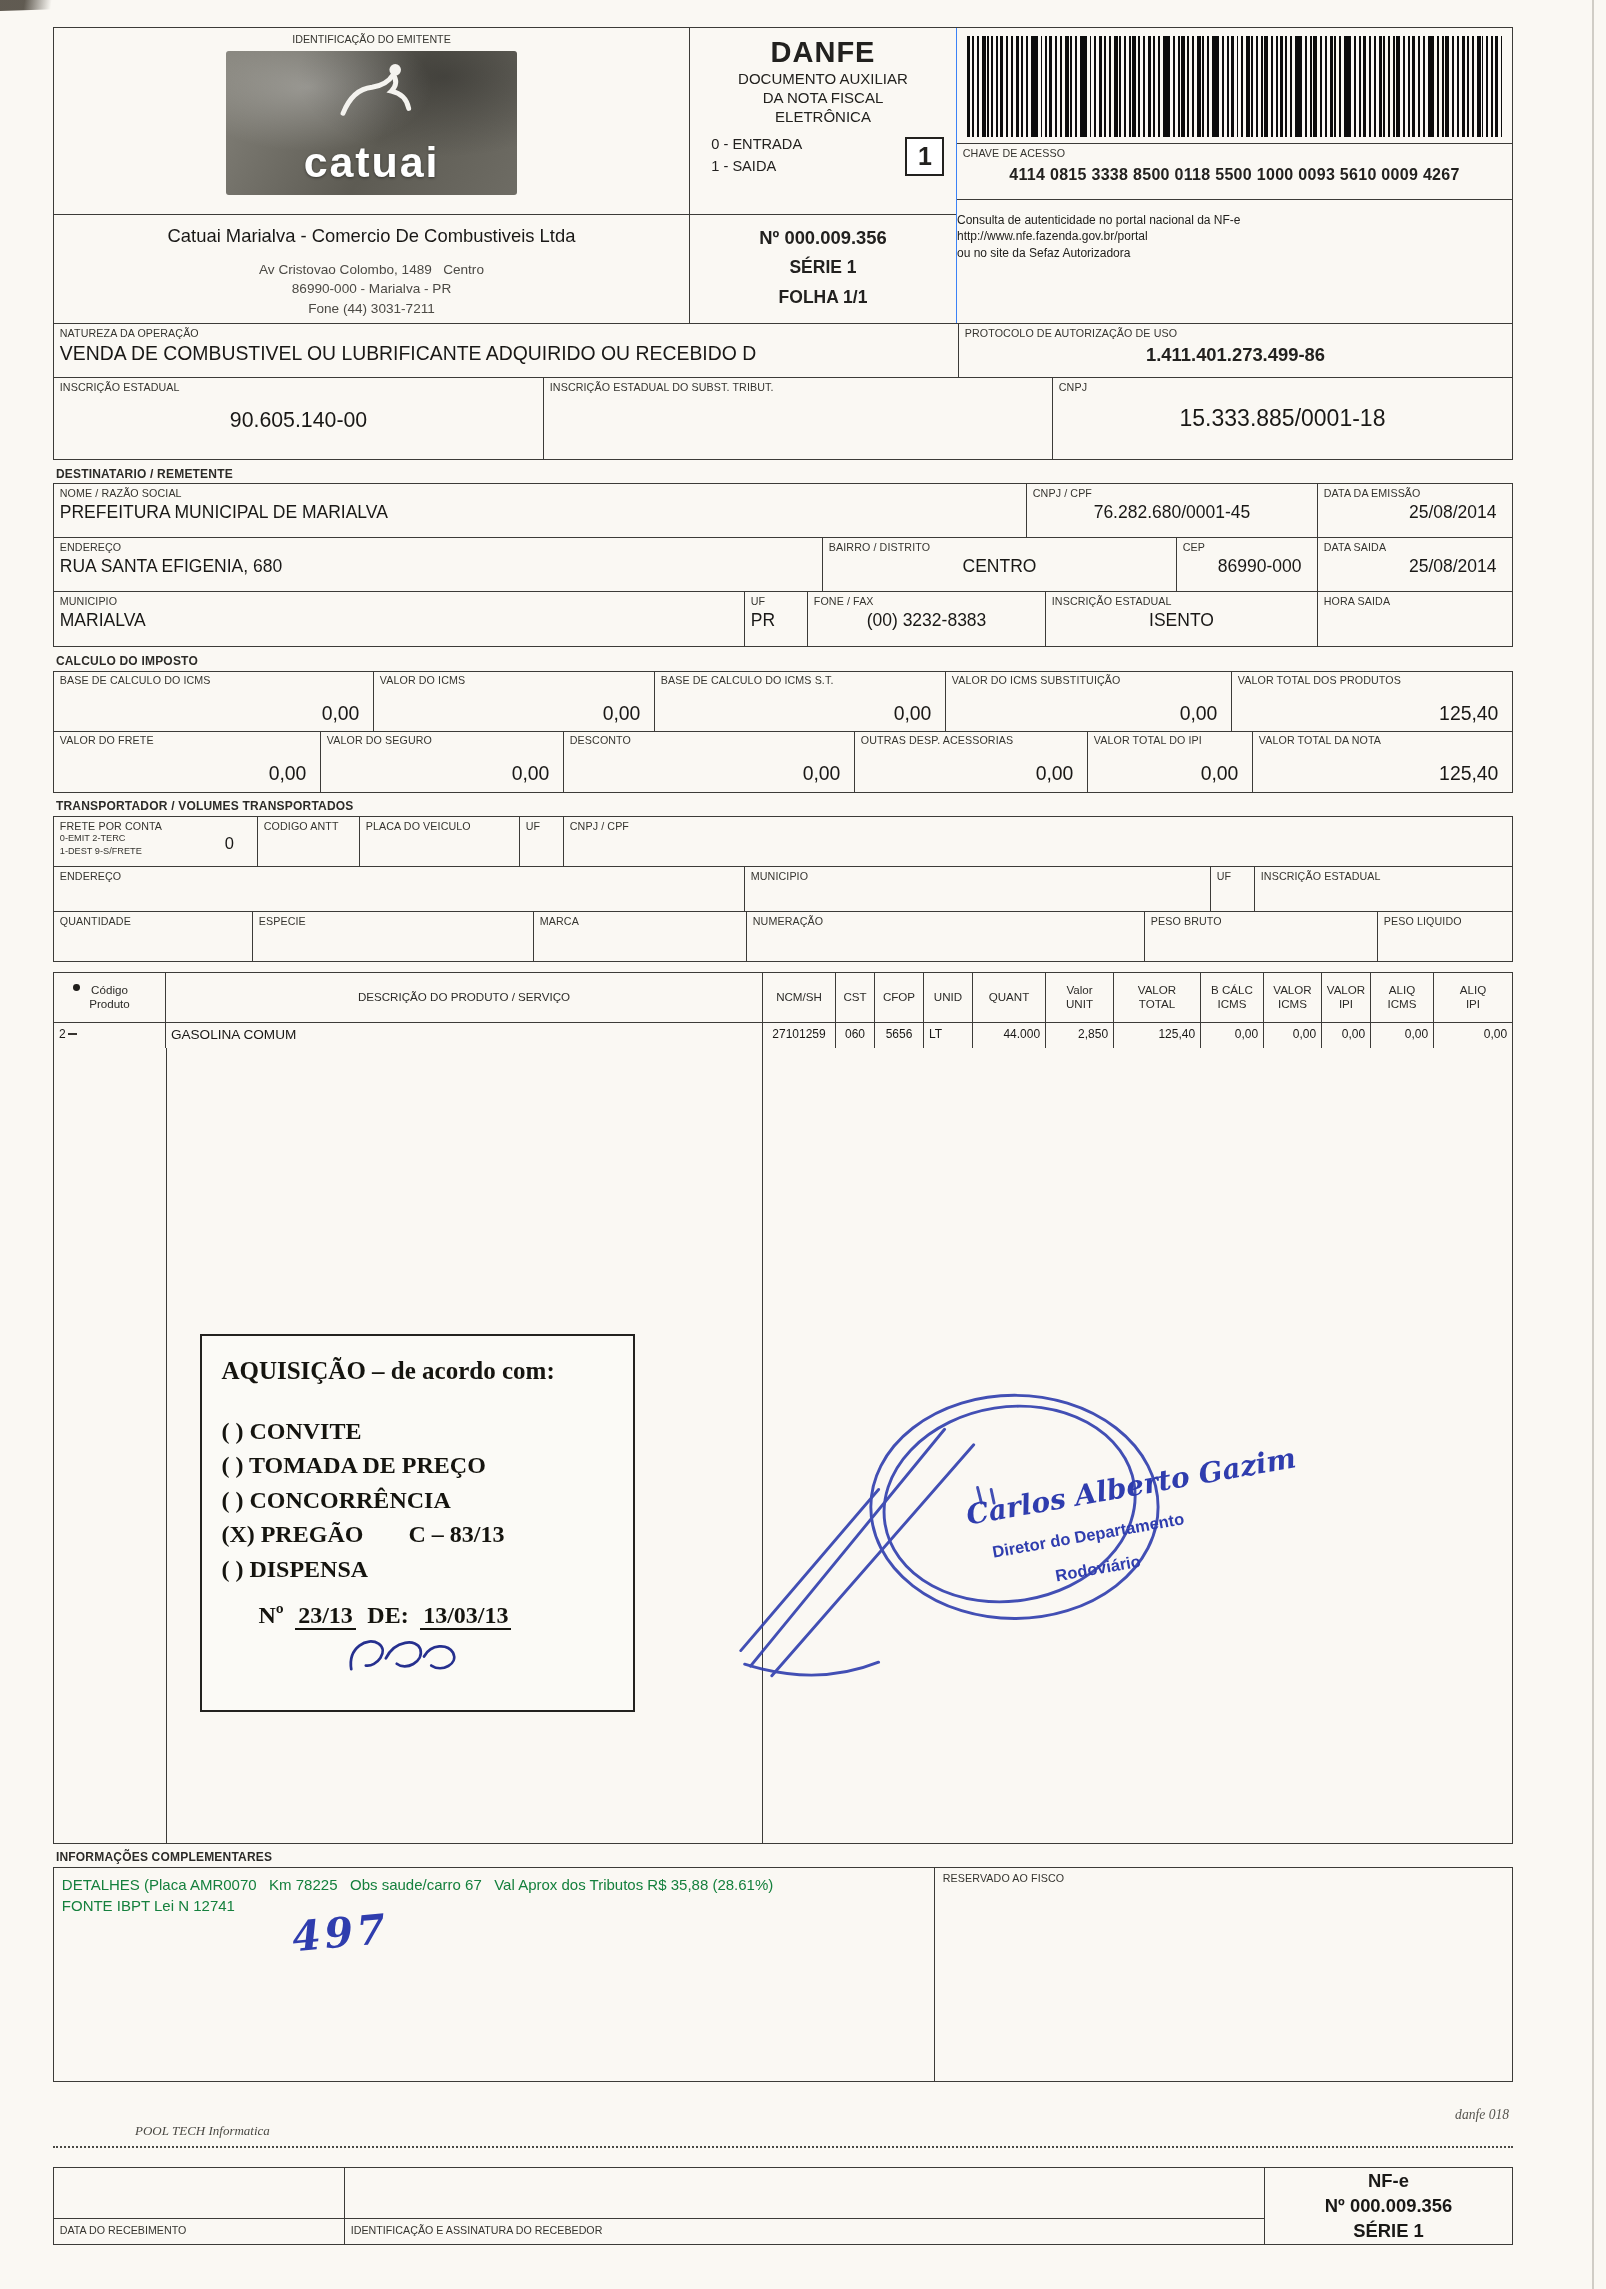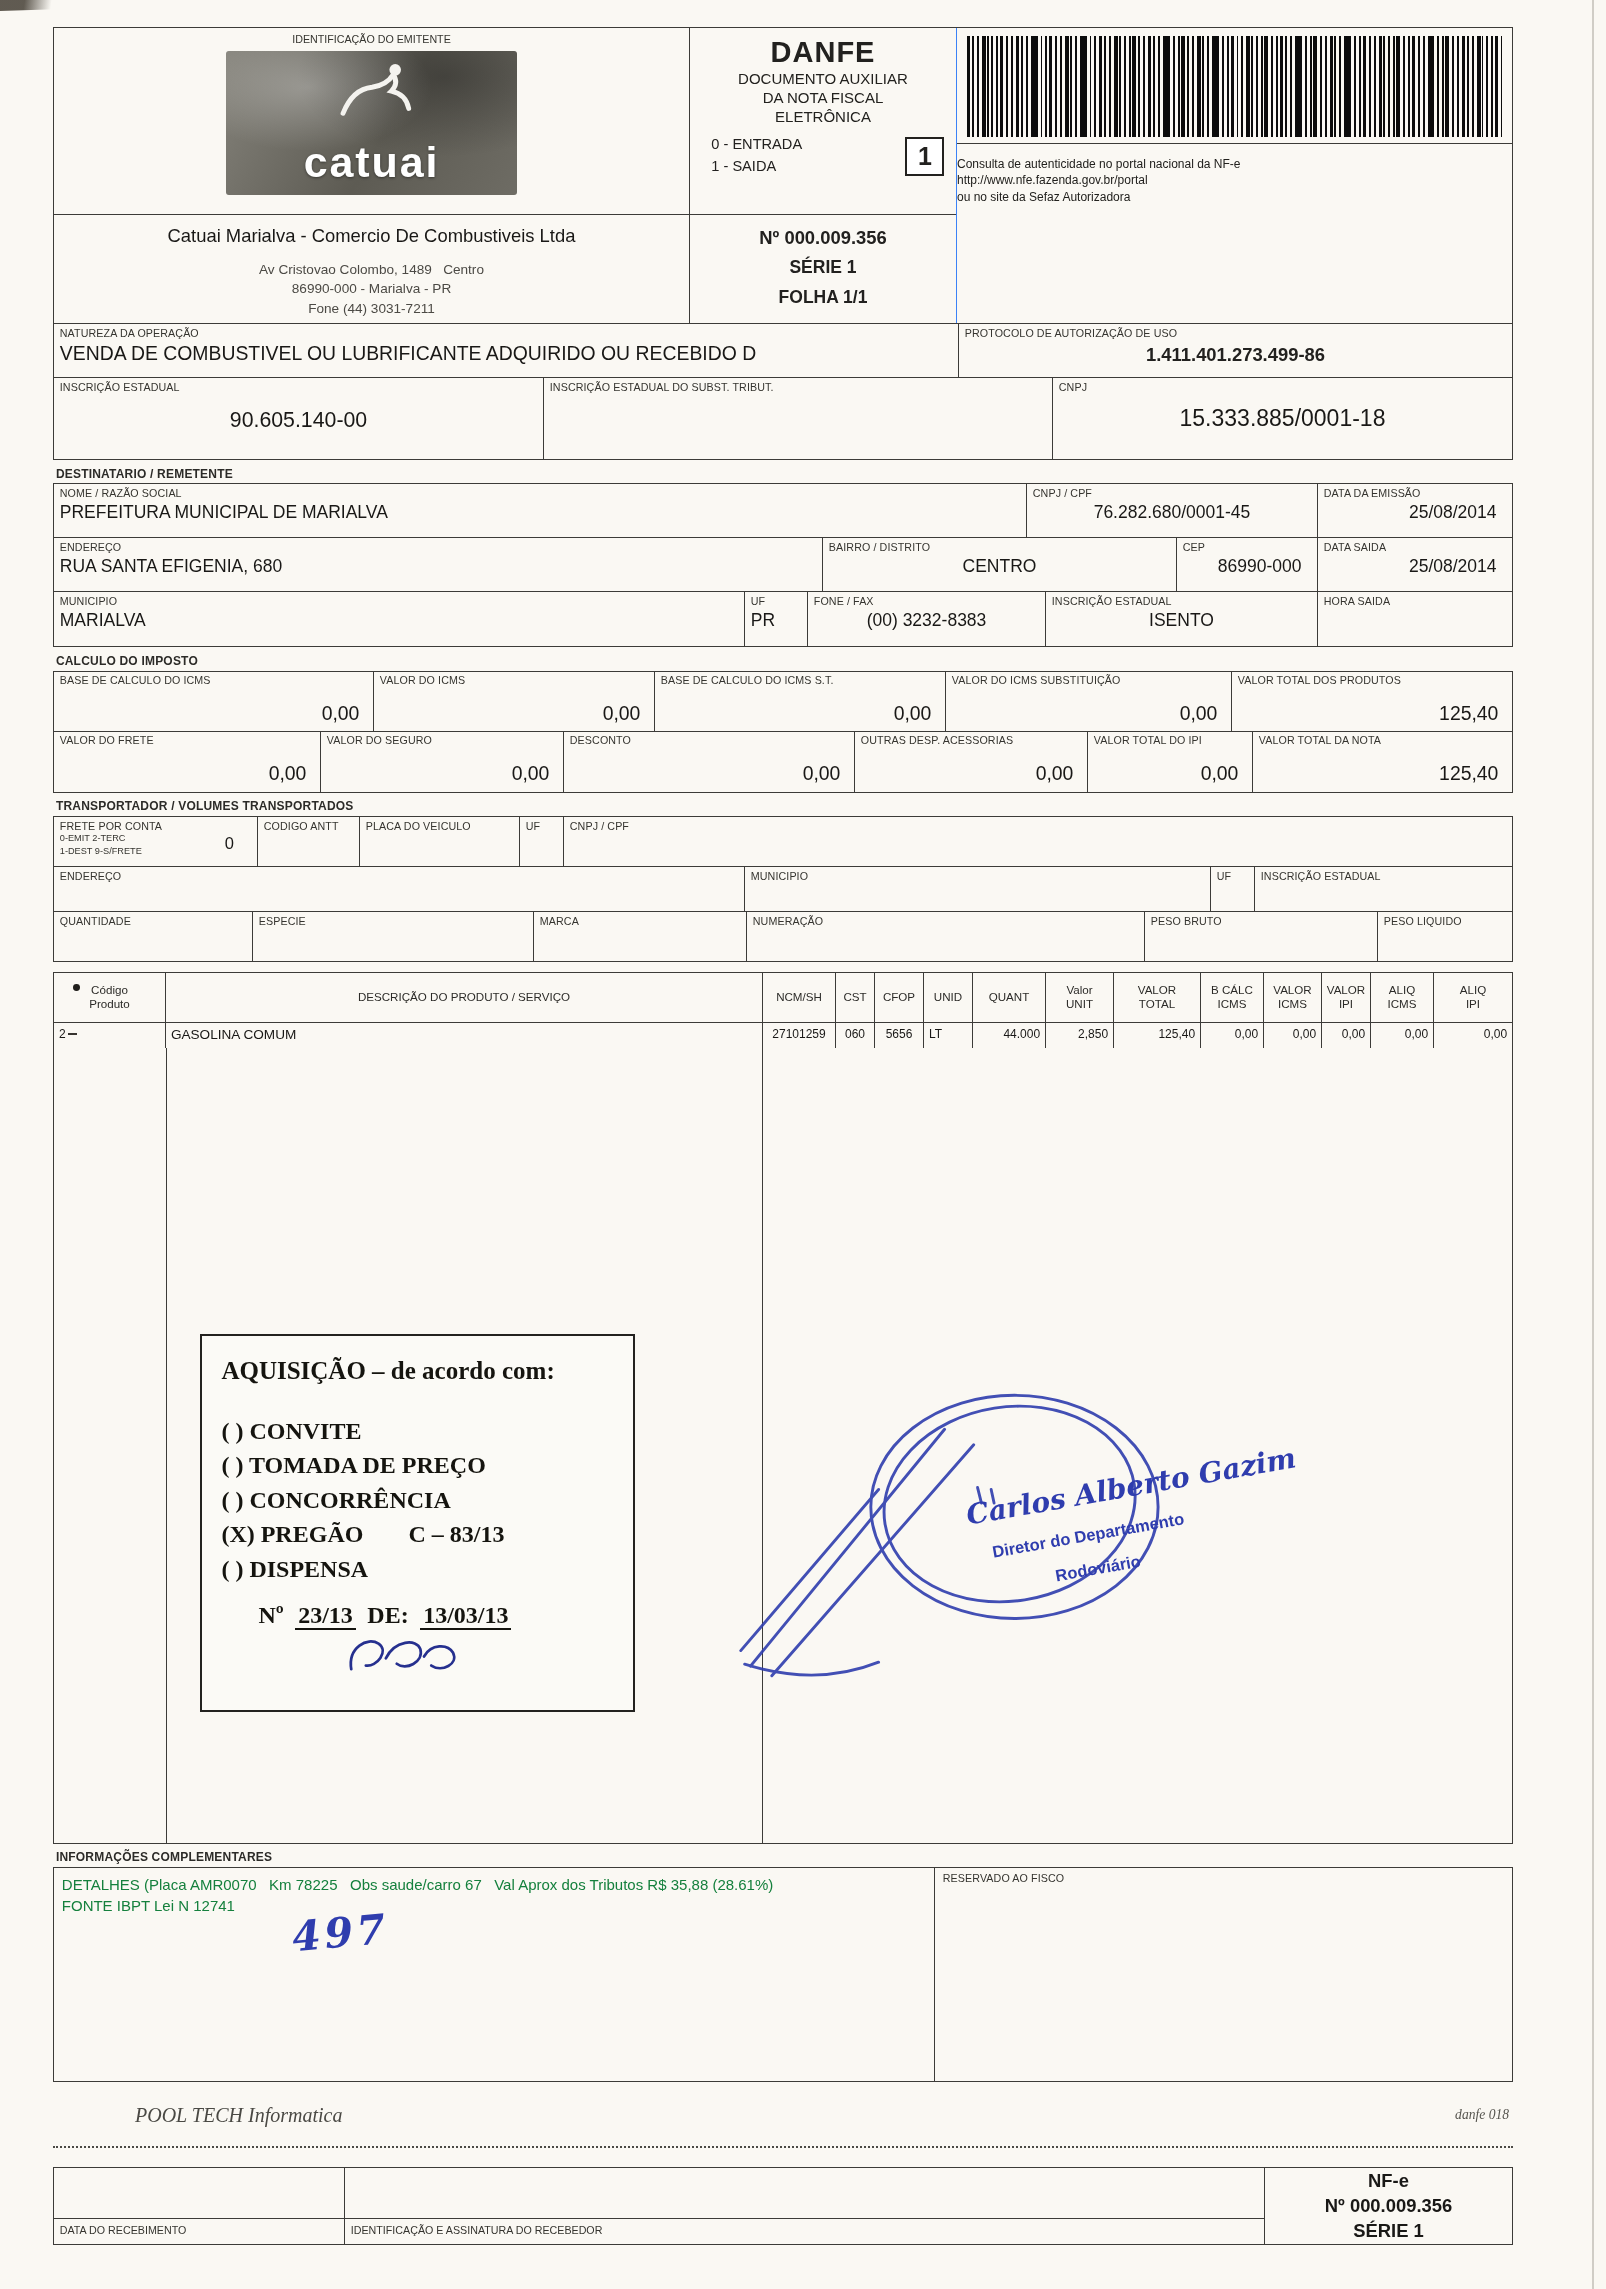--- a/index.html
+++ b/index.html
@@ -106,21 +106,21 @@
 
   
   .info-box{display:flex;height:215px}
   .info-left{flex:1;border-right:1px solid #3c3b38;padding:5.8px 7.8px;position:relative}
   .info-right{width:577px;padding:3.9px 7.8px}
   .info-line{font-size:15px;color:#15803d;line-height:1.45;white-space:pre-wrap}
   .manuscrito{position:absolute;left:238px;top:41px;font-family:"DejaVu Serif",serif;font-style:italic;font-weight:bold;font-size:41px;color:#2f3dae;transform:rotate(-5deg);letter-spacing:3.9px}
 
   
   .printer-row{position:relative;height:29px;margin-top:33px}
-  .printer{position:absolute;left:82px;bottom:17px;font-family:"Liberation Serif",serif;font-style:italic;font-size:20px;color:#4a4944}
+  .printer{position:absolute;left:82px;bottom:5px;font-family:"Liberation Serif",serif;font-style:italic;font-size:13px;color:#4a4944}
   .danfe-ref{position:absolute;right:3.9px;top:-7.8px;font-family:"Liberation Serif",serif;font-style:italic;font-size:13.6px;color:#55544e}
   .dotline{border-top:2.9px dotted #4a4944;margin-top:1.9px}
   .canhoto{display:flex;height:78px;border:1.9px solid #3c3b38;margin-top:19.4px}
   .can-col{display:flex;flex-direction:column}
   .can-col1{width:291px;border-right:1px solid #3c3b38}
   .can-col2{flex:1;border-right:1px solid #3c3b38}
   .can-space{flex:1}
   .can-lab{border-top:1px solid #3c3b38;height:26px;padding:4.9px 5.8px 0;font-size:10.7px;color:#35342f}
   .can-nfe{width:247px;display:flex;flex-direction:column;align-items:center;justify-content:center;gap:2.9px;font-weight:bold;font-size:18.4px;color:#191816}
 </style>
@@ -170,20 +170,24 @@
         <div class="danfe-bottom">
           <div class="danfe-num">Nº 000.009.356</div>
           <div class="danfe-serie">SÉRIE 1</div>
           <div class="danfe-folha">FOLHA 1/1</div>
         </div>
       </div>
 
       <div class="hdr-acesso">
         <div class="barcode-wrap">
           <div class="barcode"></div>
+        </div>
+        <div class="chave">
+          <div class="lbl">CHAVE DE ACESSO</div>
+          <div class="chave-val">4114 0815 3338 8500 0118 5500 1000 0093 5610 0009 4267</div>
         </div>
         <div class="consulta">
           <div>Consulta de autenticidade no portal nacional da NF-e</div>
           <div>http://www.nfe.fazenda.gov.br/portal</div>
           <div>ou no site da Sefaz Autorizadora</div>
         </div>
       </div>
     </div>
 
     <div class="nat-row">

